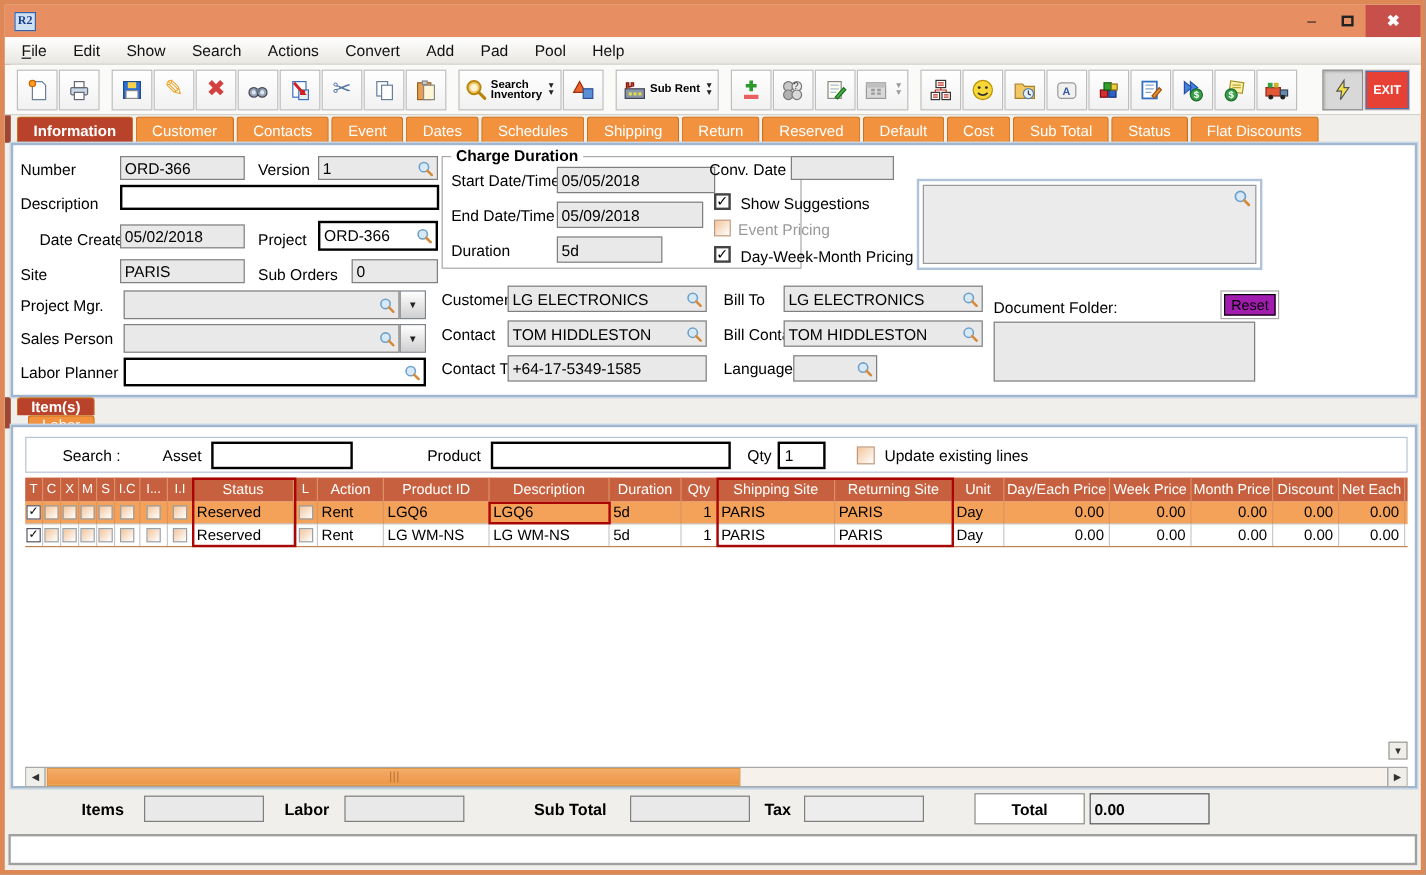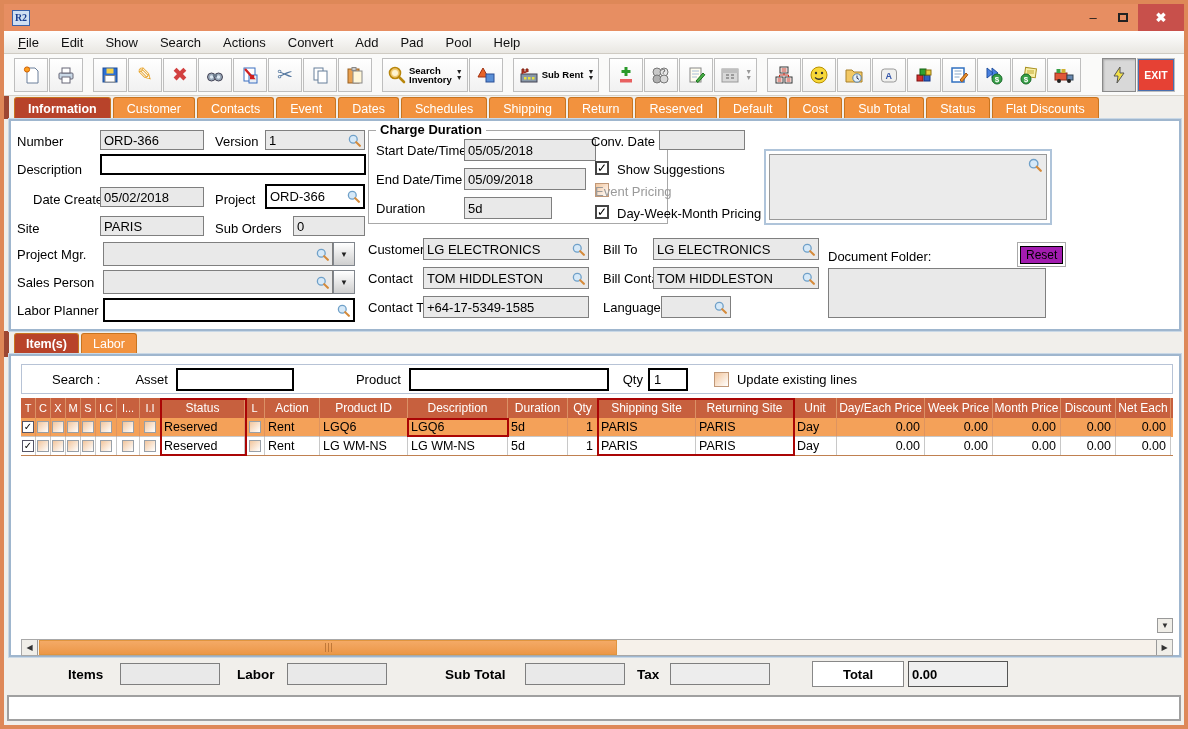--- a/index.html
+++ b/index.html
@@ -28,21 +28,21 @@
   .dds{display:flex;flex-direction:column;font-size:7px;color:#222;line-height:6px;margin-left:2px;}
   .pressed{background:#D8D8D8;border:1px solid #8a8a8a;box-shadow:inset 1px 1px 2px #aaa;}
   .exitbtn{background:#E64134;border:1px solid #4a6fae;color:#fff;font:bold 10.5px "Liberation Sans",sans-serif;width:36px;height:32px;display:flex;align-items:center;justify-content:center;}
   
   .tabrow{position:absolute;left:5px;top:93px;right:0;height:22px;display:flex;align-items:flex-end;padding-left:5px;}
   .tab{height:22px;background:#F2923E;border:1px solid #C8741F;border-bottom:none;border-radius:3px 3px 0 0;color:#fff;font-size:12.5px;padding:0 13px;display:flex;align-items:center;margin-right:2px;white-space:nowrap;}
   .tab.active{background:#B8432A;font-weight:bold;}
   
   .panel{position:absolute;background:#fff;border:2px solid #9FB6CE;box-shadow:0 0 0 1px #C9D8E6;}
   .info{left:5px;top:115px;width:1172px;height:212px;}
-  .itemtabs{position:absolute;left:5px;top:327px;height:23px;display:flex;align-items:flex-end;padding-left:5px;}
+  .itemtabs{position:absolute;left:5px;top:327px;height:23px;display:flex;align-items:flex-end;padding-left:5px;flex-direction:column;}
   .items{left:5px;top:350px;width:1172px;height:303px;}
   .lbl{position:absolute;font-size:13px;color:#000;white-space:nowrap;}
   .lbl.dis{color:#9a9a9a;}
   .fld{position:absolute;background:#E9E9E9;border:1px solid #7F7F7F;display:flex;align-items:center;font-size:13px;padding:0 3px;overflow:hidden;white-space:nowrap;}
   .fld.ed{background:#fff;border:2px solid #000;}
   .fld .fval{flex:1;overflow:hidden;}
   .mag{flex:0 0 auto;}
   .ddbtn{position:absolute;width:22px;background:linear-gradient(#fff,#CFCFCF);border:1px solid #80858C;display:flex;align-items:center;justify-content:center;font-size:8px;color:#222;}
   .grpbox{position:absolute;border:1px solid #A8A8A8;}
   .grptitle{position:absolute;top:-9px;left:7px;background:#fff;padding:0 4px;font-size:13px;font-weight:bold;}
@@ -456,21 +456,21 @@
     </div>
 
     <span class="lbl" style="left:580px;top:13px">Conv. Date</span>
     <div class="fld" style="left:648px;top:9px;width:86px;height:20px">
         <span class="fval"></span>
       </div>
 
     <span class="ckb" style="left:584px;top:40px">✓</span>
     <span class="lbl" style="left:606px;top:41px">Show Suggestions</span>
     <span class="ckb offd" style="left:584px;top:62px"></span>
-    <span class="lbl dis" style="left:584px;top:63px">Event Pricing</span>
+    <span class="lbl dis" style="left:604px;top:63px">Event Pricing</span>
     <span class="ckb" style="left:584px;top:84px">✓</span>
     <span class="lbl" style="left:606px;top:85px">Day-Week-Month Pricing</span>
 
     <div class="cbox" style="left:753px;top:28px;width:288px;height:76px">
       <div class="inner">
           <svg class="icon" width="14" height="14" viewBox="0 0 16 16">
             <circle cx="6.5" cy="6.5" r="4.8" fill="#D6E9F8" stroke="#6FA0C8" stroke-width="1.6"></circle>
             <path d="M10 10 L14.6 14.6" stroke="#D58A3A" stroke-width="2.6" stroke-linecap="round"></path>
           </svg>
         </div>

